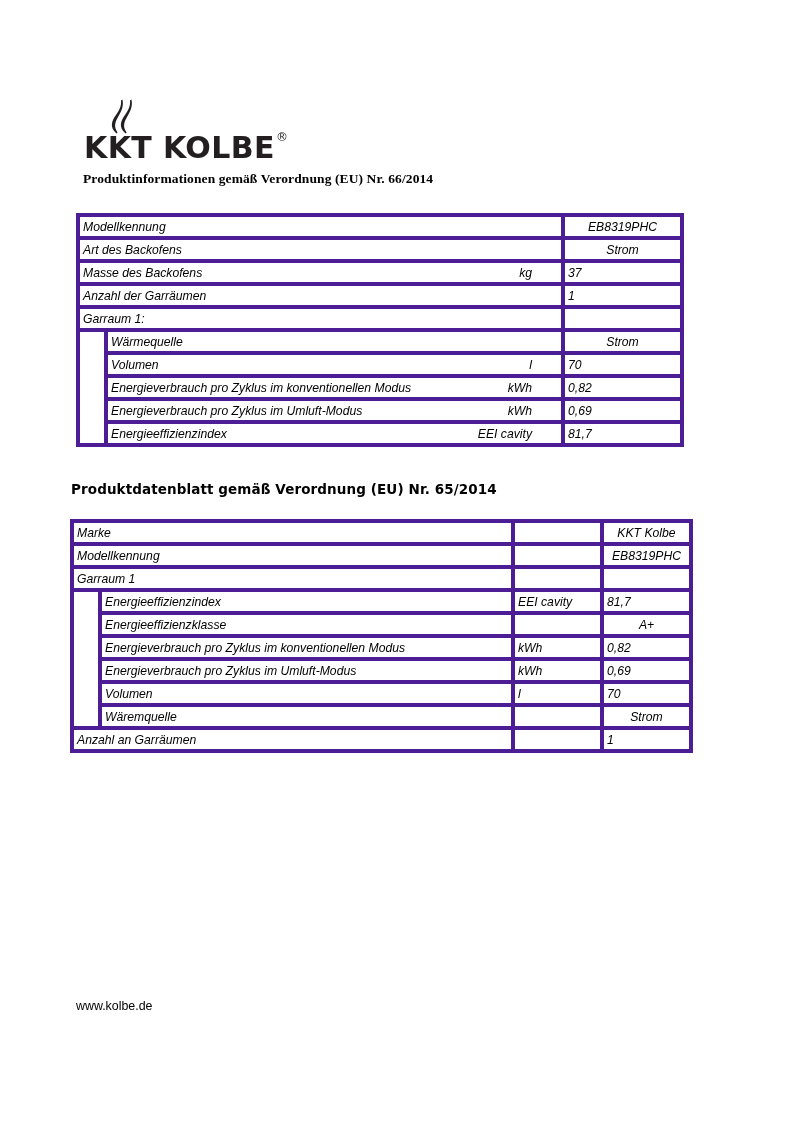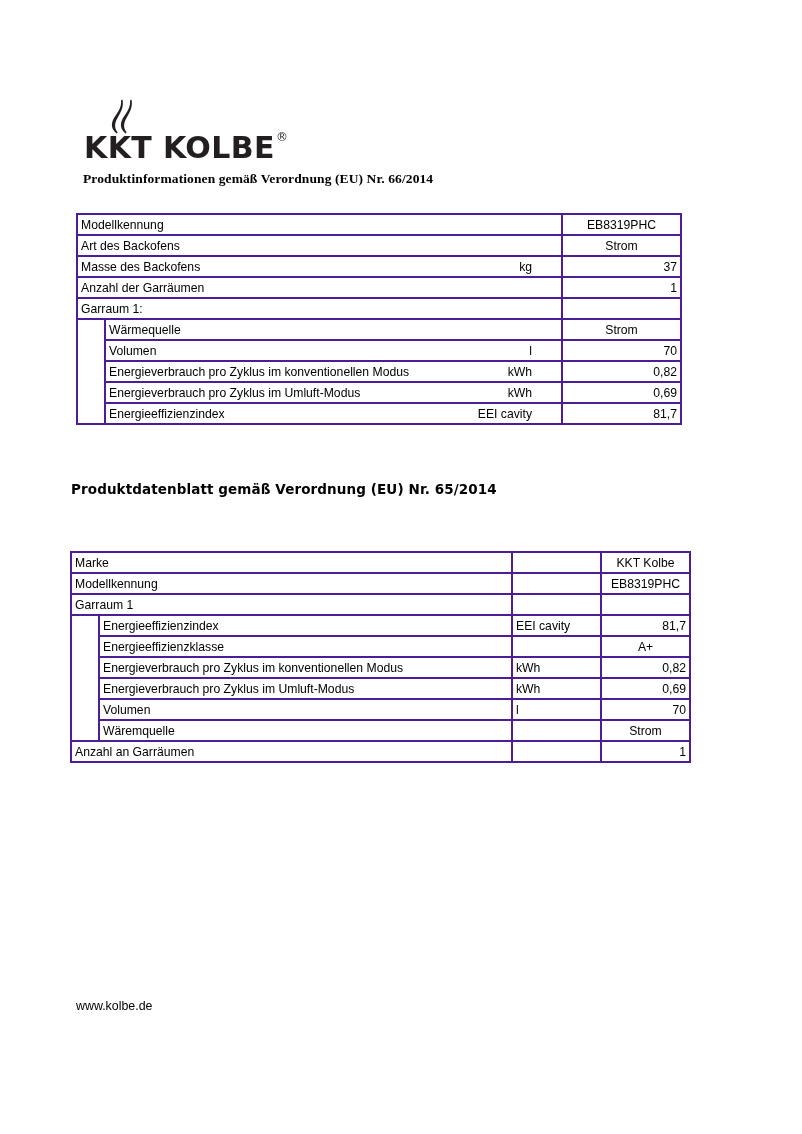--- a/index.html
+++ b/index.html
@@ -77,34 +77,35 @@
   table.datasheet {
     position: absolute;
     border-collapse: collapse;
     table-layout: fixed;
     font-family: "Liberation Sans", sans-serif;
     font-size: 12.2px;
     color: #000000;
     background: #ffffff;
   }
   table.datasheet td {
-    border: 2px solid #4c1d95;
+    border: 4px solid #4c1d95;
     height: 19px;
     padding: 0 3px;
     line-height: 18px;
     vertical-align: middle;
     white-space: nowrap;
     overflow: hidden;
-  }
-  td.v-num { text-align: right; }
+    font-style: italic;
+  }
+  td.v-num { }
   td.v-txt { text-align: center; }
   td.unit-col { text-align: left; }
 
   #table-66 { left: 68px; top: 213px; width: 604px; }
-  #table-65 { left: 62px; top: 519px; width: 619px; margin-top: 32px; }
+  #table-65 { left: 62px; top: 519px; width: 619px; }
 
   
   .footer {
     position: absolute;
     left: 68px;
     top: 996px;
     font-family: "Liberation Sans", sans-serif;
     font-size: 12.4px;
     line-height: 21px;
     color: #000000;

